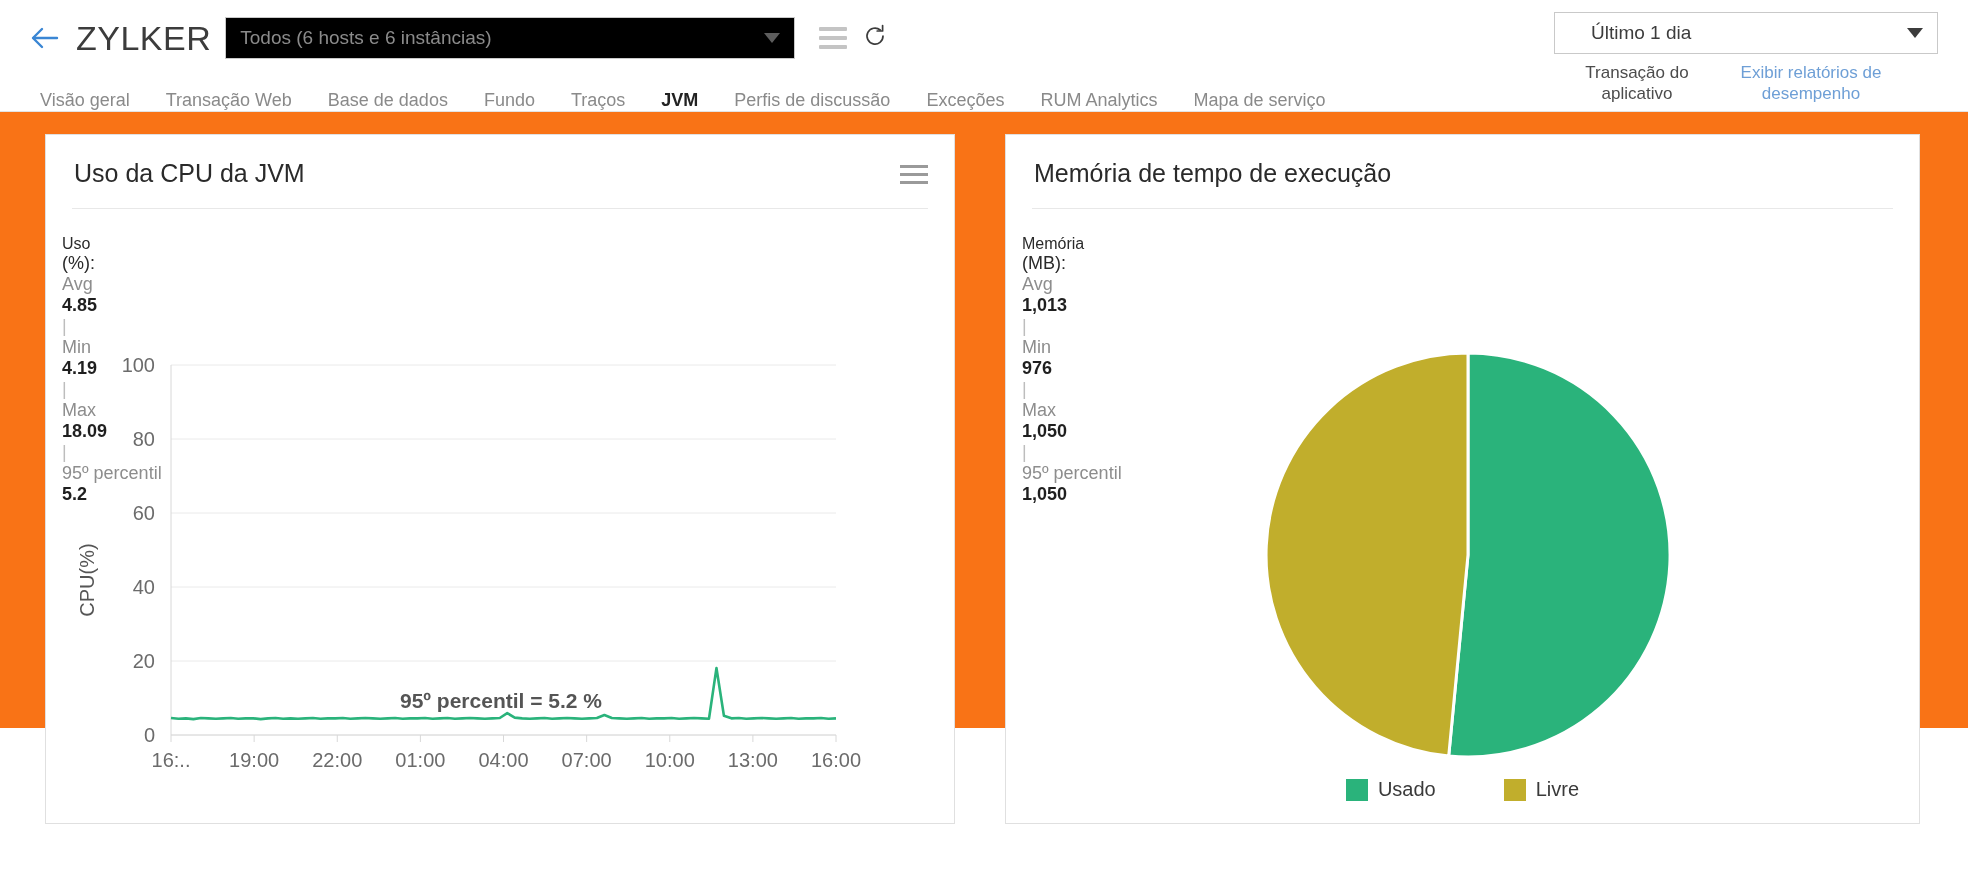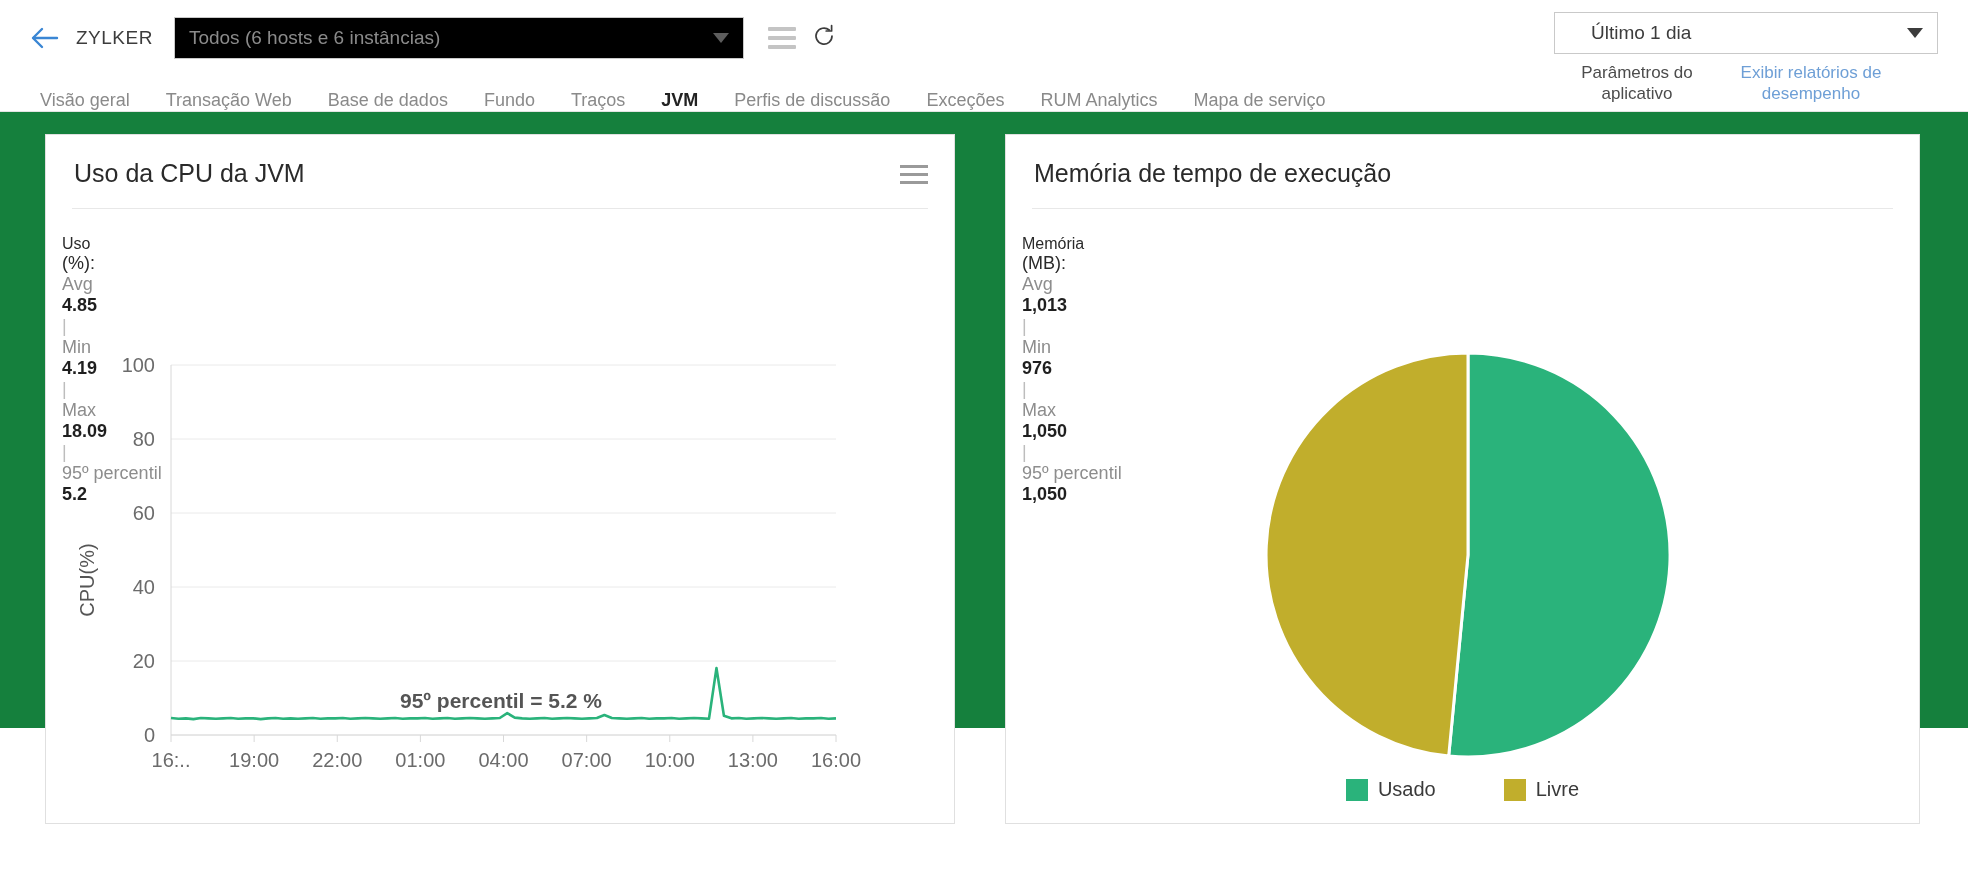--- a/index.html
+++ b/index.html
@@ -21,25 +21,25 @@
     padding-left: 28px;
   }
   #back-arrow {
     width: 34px; height: 34px;
     color: #3a86d4;
     font-size: 30px; line-height: 30px;
     display: flex; align-items: center; justify-content: center;
     cursor: pointer;
   }
   #brand {
-    font-size: 19px;
+    font-size: 34px;
     color: #3c3c3c;
     letter-spacing: 0.5px;
     margin-left: 14px;
-    margin-right: 21px;
+    margin-right: 14px;
     font-weight: 400;
   }
   #host-select {
     width: 570px; height: 42px;
     border: 1px solid #c9c9c9;
     background: #000000;
     display: flex; align-items: center;
     padding: 0 14px;
     position: relative;
     cursor: pointer;
@@ -133,21 +133,21 @@
     white-space: nowrap;
   }
   #tabs .tab.active {
     color: #222222;
     font-weight: 700;
   }
 
   
   #content {
     position: relative;
-    background: #15803d;
+    background: #f97316;
     height: 616px;
     padding: 22px 0 0 0;
   }
   .card {
     position: absolute;
     background: #ffffff;
     border: 1px solid #e0e0e0;
   }
   #card-cpu { left: 45px; top: 22px; width: 910px; height: 690px; }
   #card-mem { left: 1005px; top: 22px; width: 915px; height: 690px; }
@@ -240,21 +240,21 @@
       <path d="M19.6 1.6 L19.6 7.0 L14.2 7.0" fill="none" stroke="#3c3c3c" stroke-width="1.7" stroke-linecap="round" stroke-linejoin="round"></path>
     </svg>
   </div>
 
   <div id="right-controls">
     <div id="period-select">
       <span class="val">Último 1 dia</span>
       <span class="caret"></span>
     </div>
     <div id="right-links">
-      <div class="lnk" id="link-app-params">Parâmetros do aplicativo</div>
+      <div class="lnk" id="link-app-params">Transação do aplicativo</div>
       <div class="lnk" id="link-perf-reports">Exibir relatórios de desempenho</div>
     </div>
   </div>
 </div>
 
 <div id="tabs">
     <div class="tab">Visão geral</div>
     <div class="tab">Transação Web</div>
     <div class="tab">Base de dados</div>
     <div class="tab">Fundo</div>

